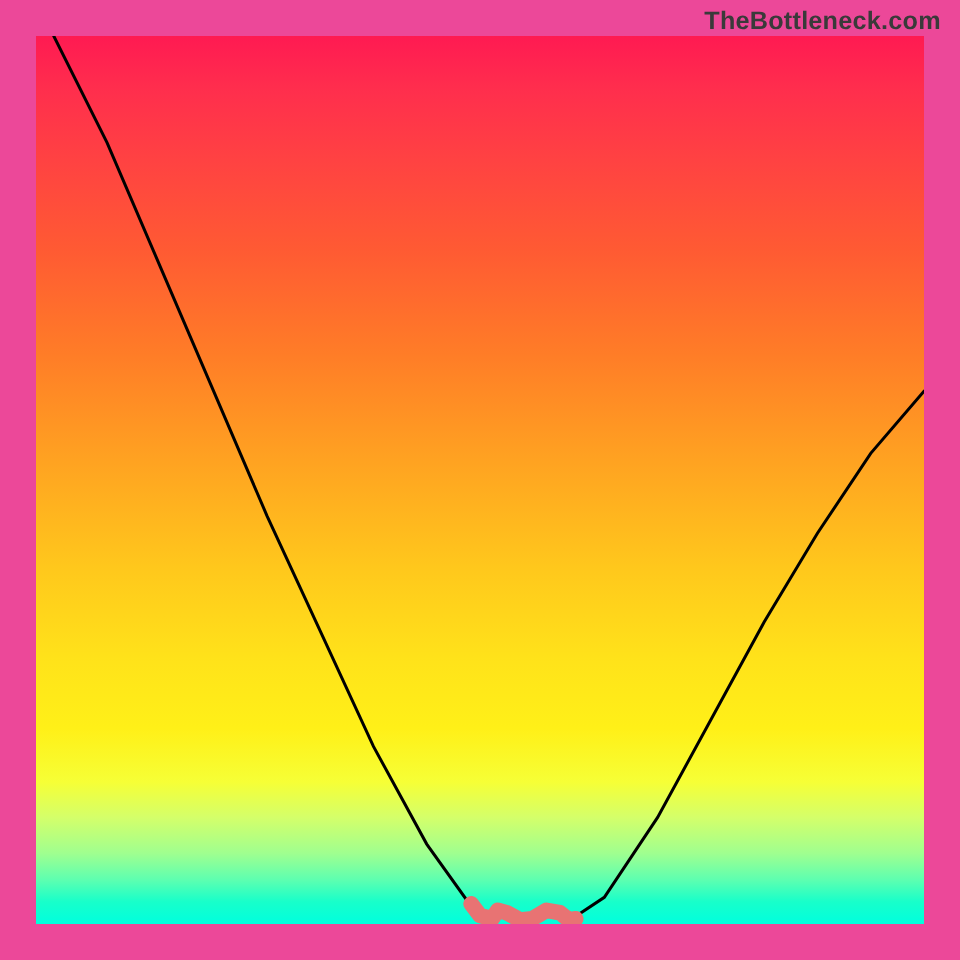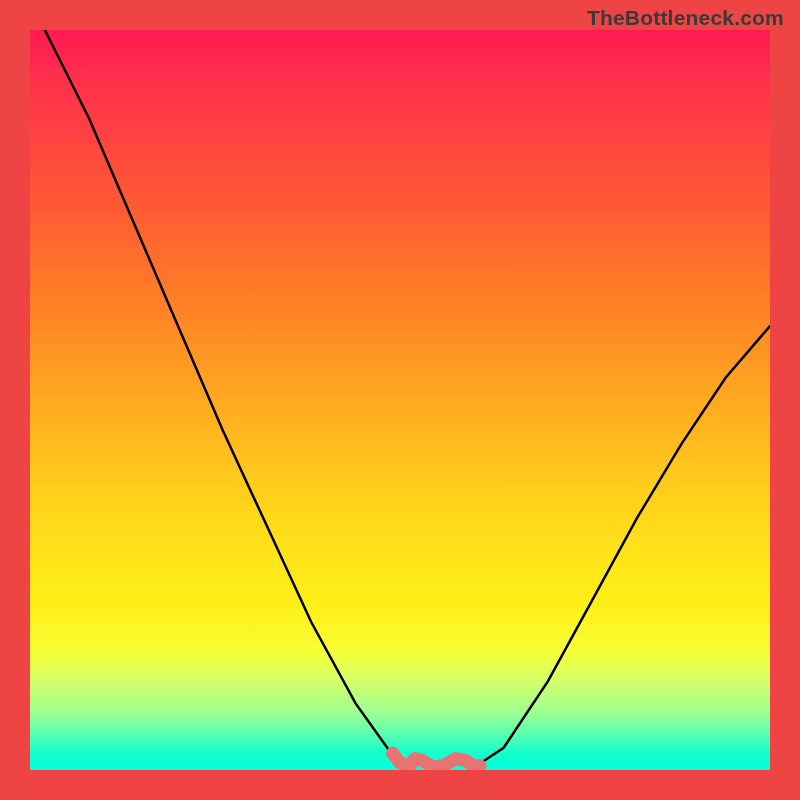--- a/index.html
+++ b/index.html
@@ -6,21 +6,21 @@
   body {
     width: 800px;
     height: 800px;
     background: #000;
     font-family: Arial, sans-serif;
     overflow: hidden;
   }
   .outer {
     width: 800px;
     height: 800px;
-    background: #ef4444;
+    background: #ec4899;
     position: relative;
   }
   .plot-area {
     position: absolute;
     left: 30px;
     top: 30px;
     width: 740px;
     height: 740px;
   }
   .gradient-bg {

